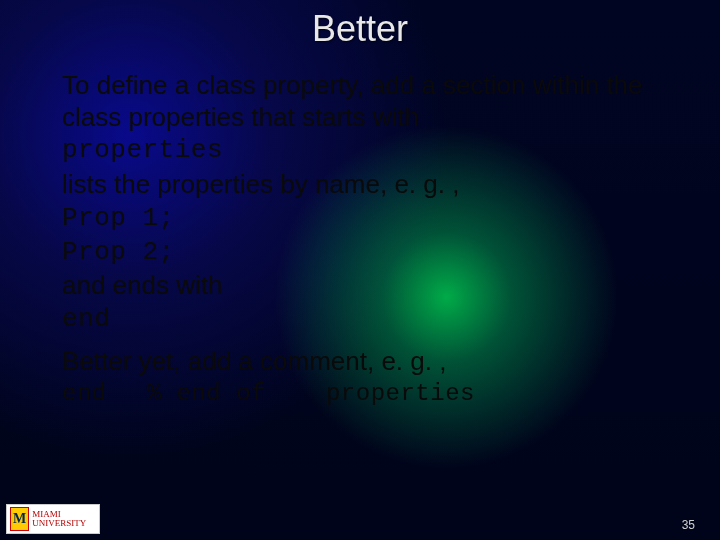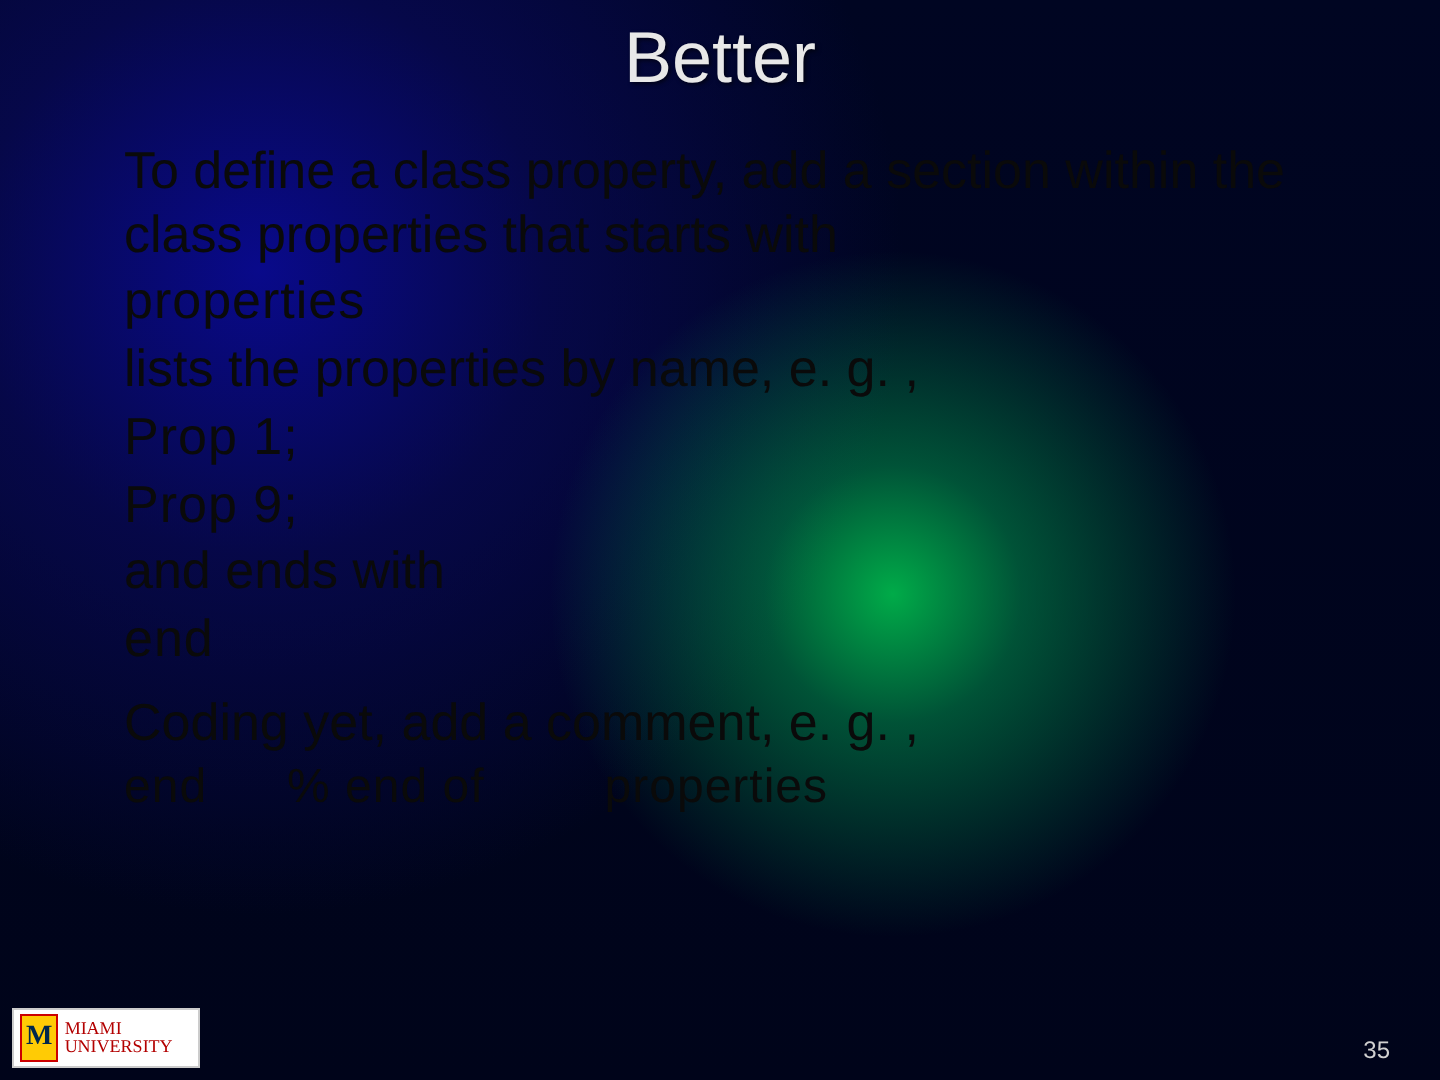--- a/index.html
+++ b/index.html
@@ -37,21 +37,21 @@
     left: 62px;
     right: 60px;
     color: #0a0a0a;
     font-size: 26px;
     line-height: 1.22;
   }
   .body .para {
     margin-bottom: 2px;
   }
   .mono {
-    font-family: Liberation Sans, sans-serif;
+    font-family: Liberation Mono, monospace;
     letter-spacing: 0.5px;
   }
   .gap {
     margin-top: 10px;
   }
   .lastline {
     font-size: 24px;
   }
   .lastline .sp1 { display:inline-block; width: 40px; }
   .lastline .sp2 { display:inline-block; width: 60px; }
@@ -102,24 +102,24 @@
 
 <div class="slide">
 
   <div class="title">Better</div>
 
   <div class="body">
     <div class="para">To define a class property, add a section within the class properties that starts with</div>
     <div class="para mono">properties</div>
     <div class="para">lists the properties by name, e. g. ,</div>
     <div class="para mono">Prop 1;</div>
-    <div class="para mono">Prop 9;</div>
+    <div class="para mono">Prop 2;</div>
     <div class="para">and ends with</div>
     <div class="para mono">end</div>
-    <div class="para gap">Coding yet, add a comment, e. g. ,</div>
+    <div class="para gap">Better yet, add a comment, e. g. ,</div>
     <div class="para mono lastline">
       <span>end</span><span class="sp1"></span><span>% end of</span><span class="sp2"></span><span>properties</span>
     </div>
   </div>
 
   <div class="logo">
     <div class="m">M</div>
     <div class="txt">MIAMI UNIVERSITY</div>
   </div>
 

